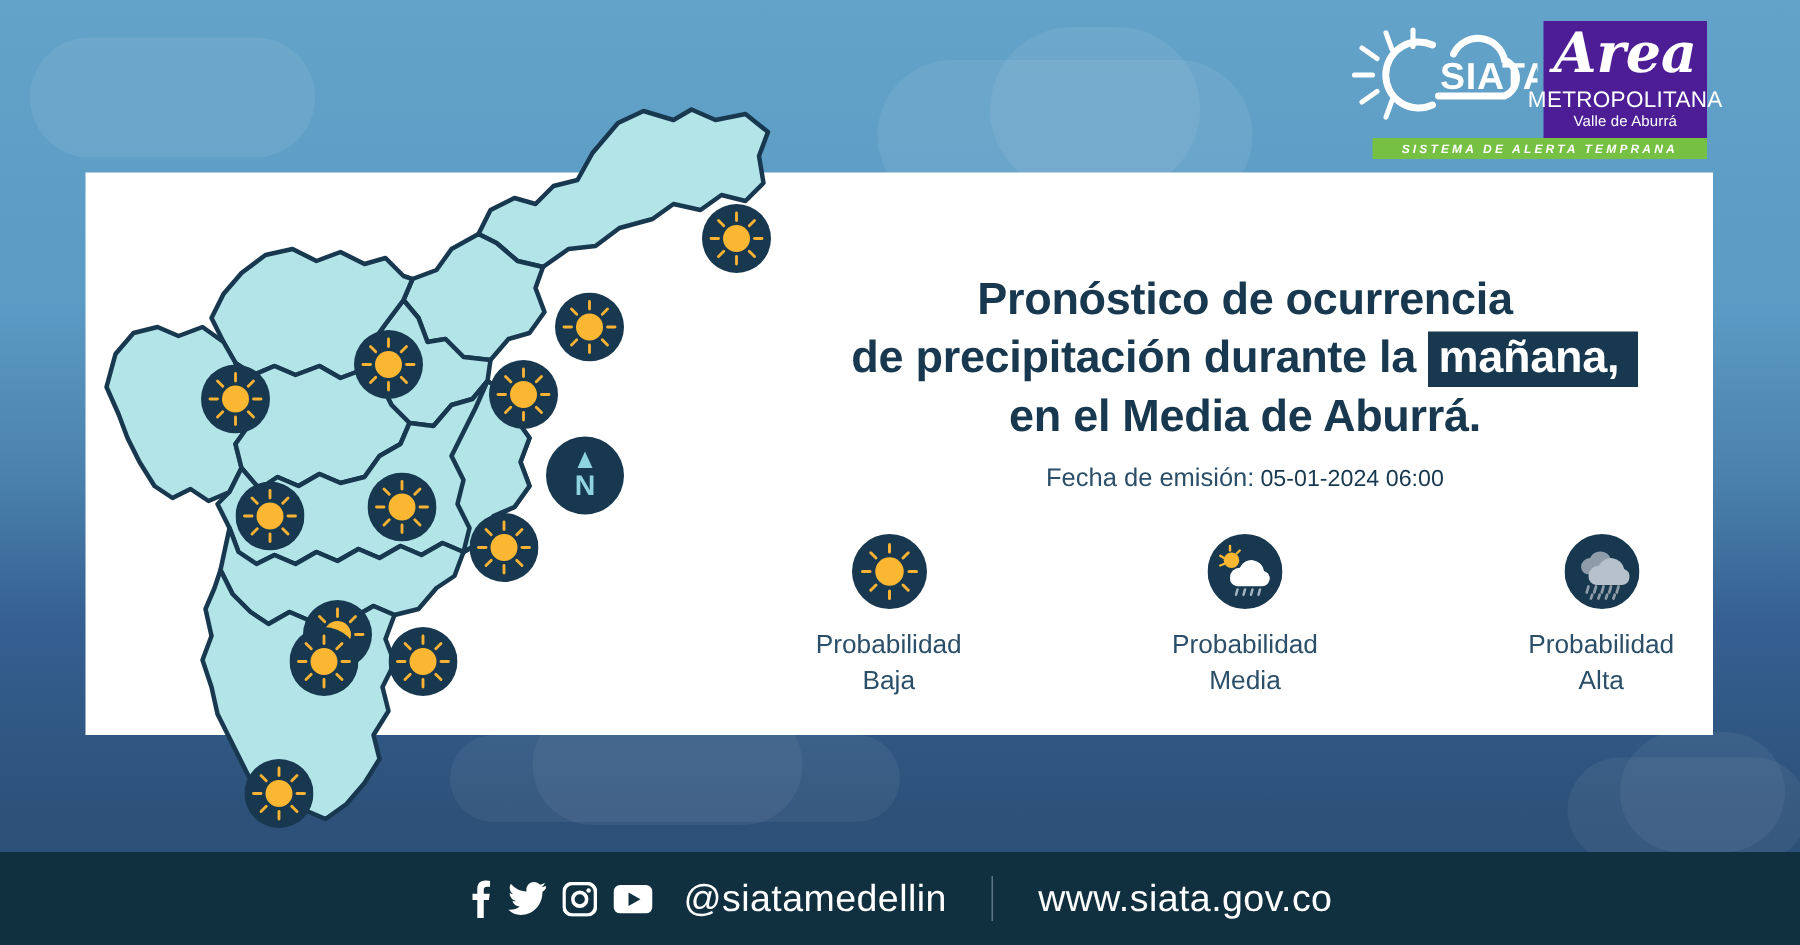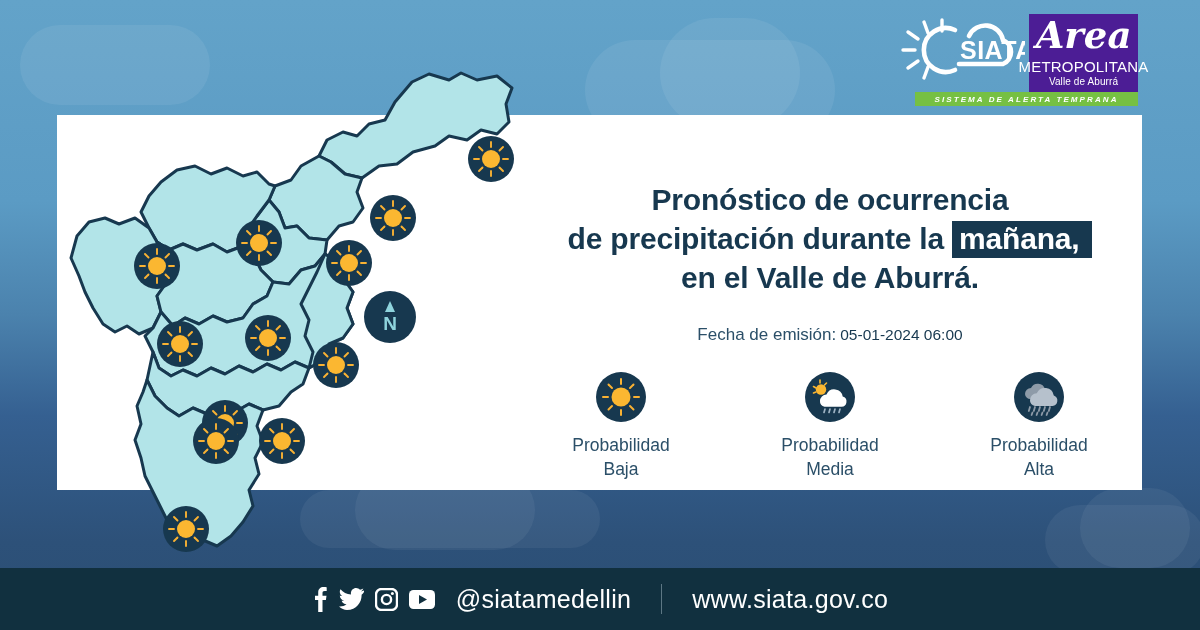--- a/index.html
+++ b/index.html
@@ -62,25 +62,25 @@
 
   .marker-sun { position:absolute; width:46px; height:46px; z-index:25; }
   .marker-sun svg { display:block; width:100%; height:100%; }
 
   #compass { position:absolute; width:52px; height:52px; z-index:26; left:307px; top:251px; }
 
   
   #panel { position:absolute; left:520px; top:155px; width:620px; z-index:22; text-align:center; }
   #title { color:#17384f; font-size:30px; font-weight:bold; line-height:1.3; letter-spacing:-.2px;margin-top:25px; }
   #title .hl { background:#17384f; color:#fff; padding:1px 13px 3px 7px; }
-  #fecha { margin-top:28px; font-size:17px; color:#2b4f68; }
+  #fecha { margin-top:12px; font-size:17px; color:#2b4f68; }
   #fecha .lbl { font-weight:normal; }
   #fecha .val { font-size:15.5px; color:#17384f; margin-left:4px; }
 
-  #legend { margin-top:27px; display:flex; justify-content:center; gap:64px; }
+  #legend { margin-top:27px; display:flex; justify-content:space-between; gap:64px; }
   .leg { width:145px; display:flex; flex-direction:column; align-items:center; }
   .leg .ico { width:50px; height:50px; }
   .leg .ico svg { display:block; width:100%; height:100%; }
   .leg .cap { margin-top:12px; font-size:17.5px; color:#2b4f68; line-height:1.35; text-align:center; }
 </style>
 </head>
 <body>
 
 <div id="sky">
   <div class="bgcloud" style="left:585px;top:40px;width:250px;height:100px;"></div>
@@ -350,21 +350,21 @@
     </div>
   </div>
 
 <div id="panel">
   <div id="title">
     <div>Pronóstico de ocurrencia</div>
     <div>
       <span>de precipitación durante la</span>
       <span class="hl">mañana,</span>
     </div>
-    <div>en el Valle de Aburrá.</div>
+    <div>en el Media de Aburrá.</div>
   </div>
 
   <div id="fecha">
     <span class="lbl">Fecha de emisión:</span><span class="val">05-01-2024 06:00</span>
   </div>
 
   <div id="legend">
     <div class="leg">
       <div class="ico">
         <svg viewBox="0 0 50 50" xmlns="http://www.w3.org/2000/svg">

